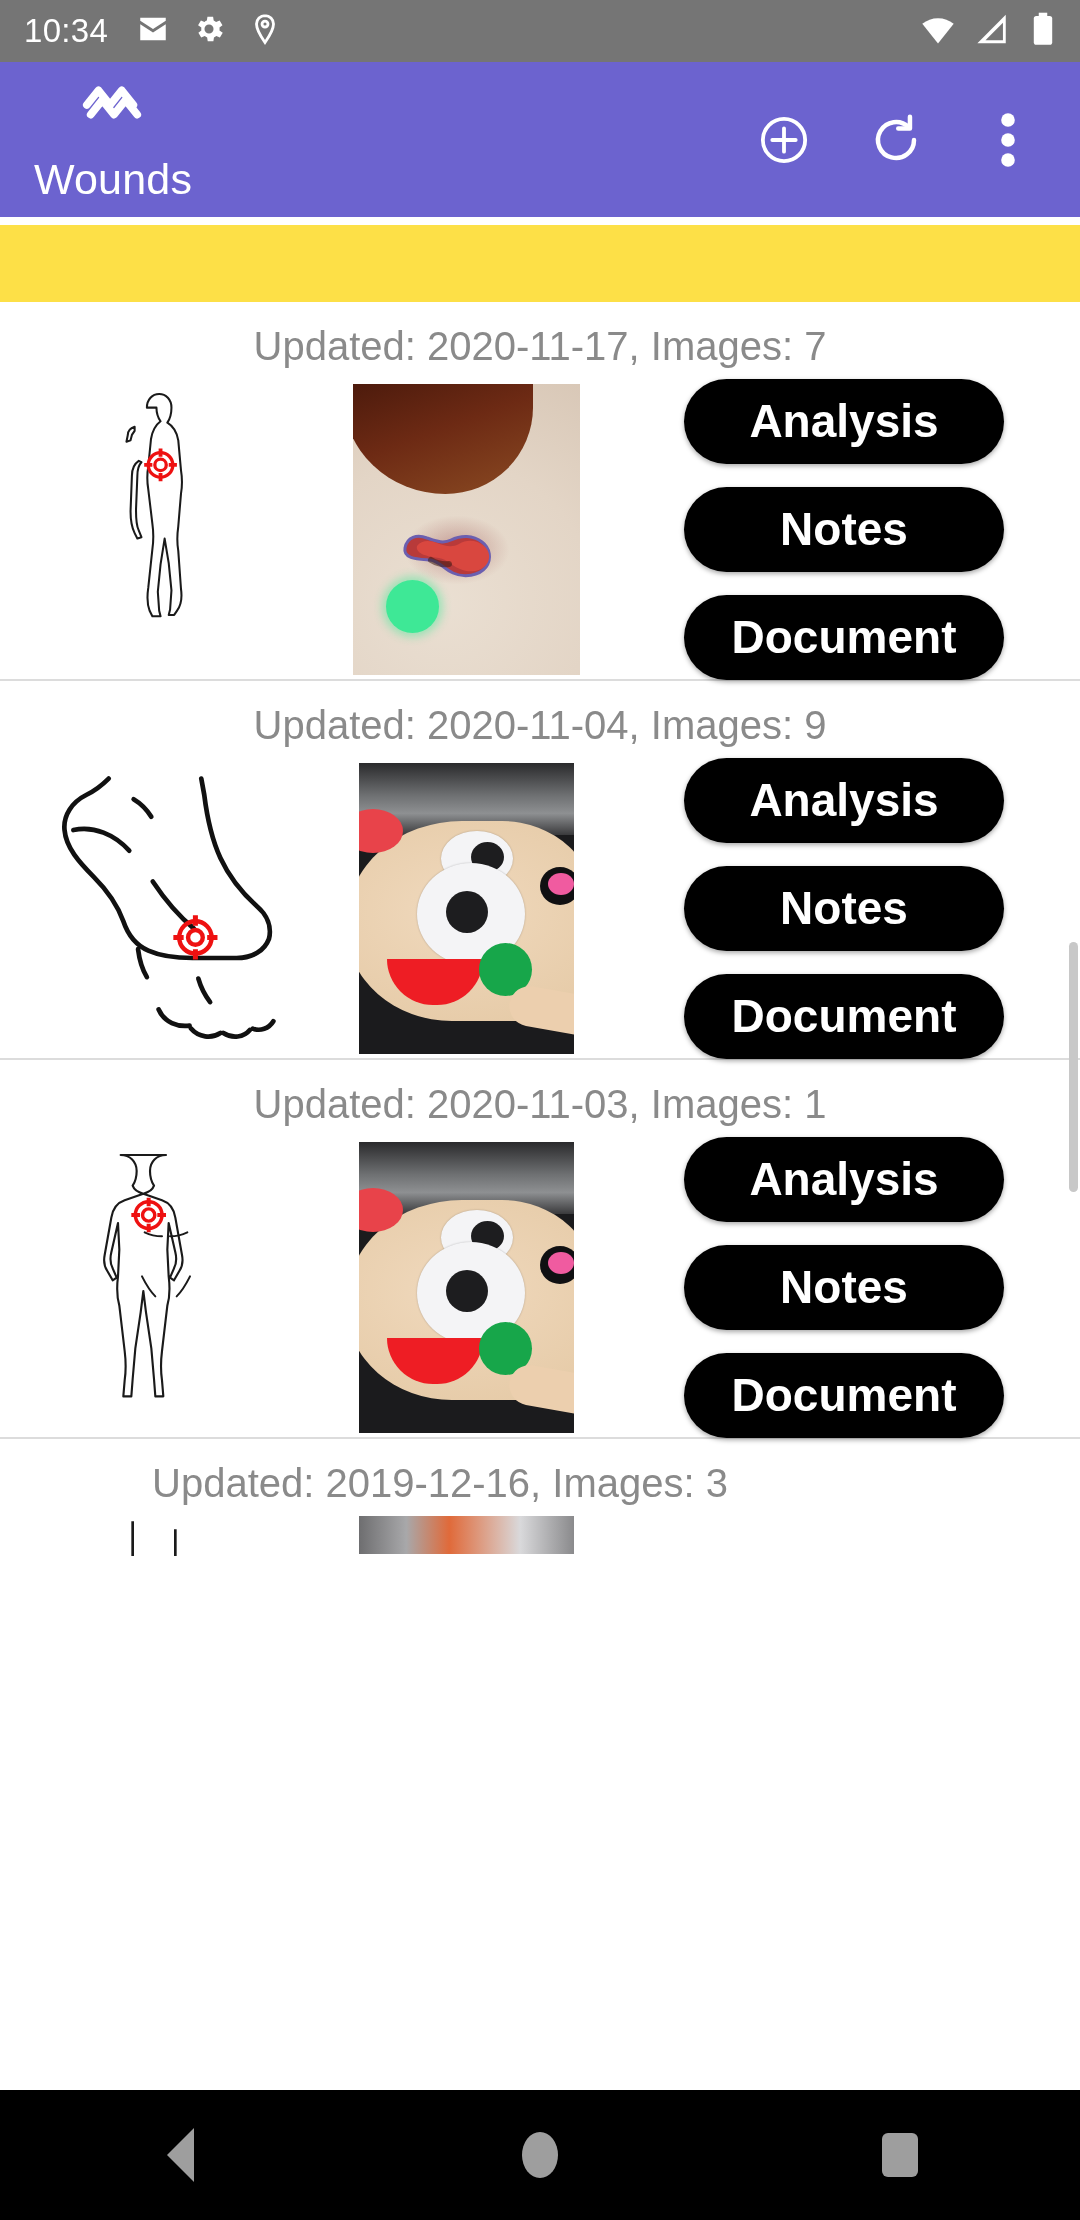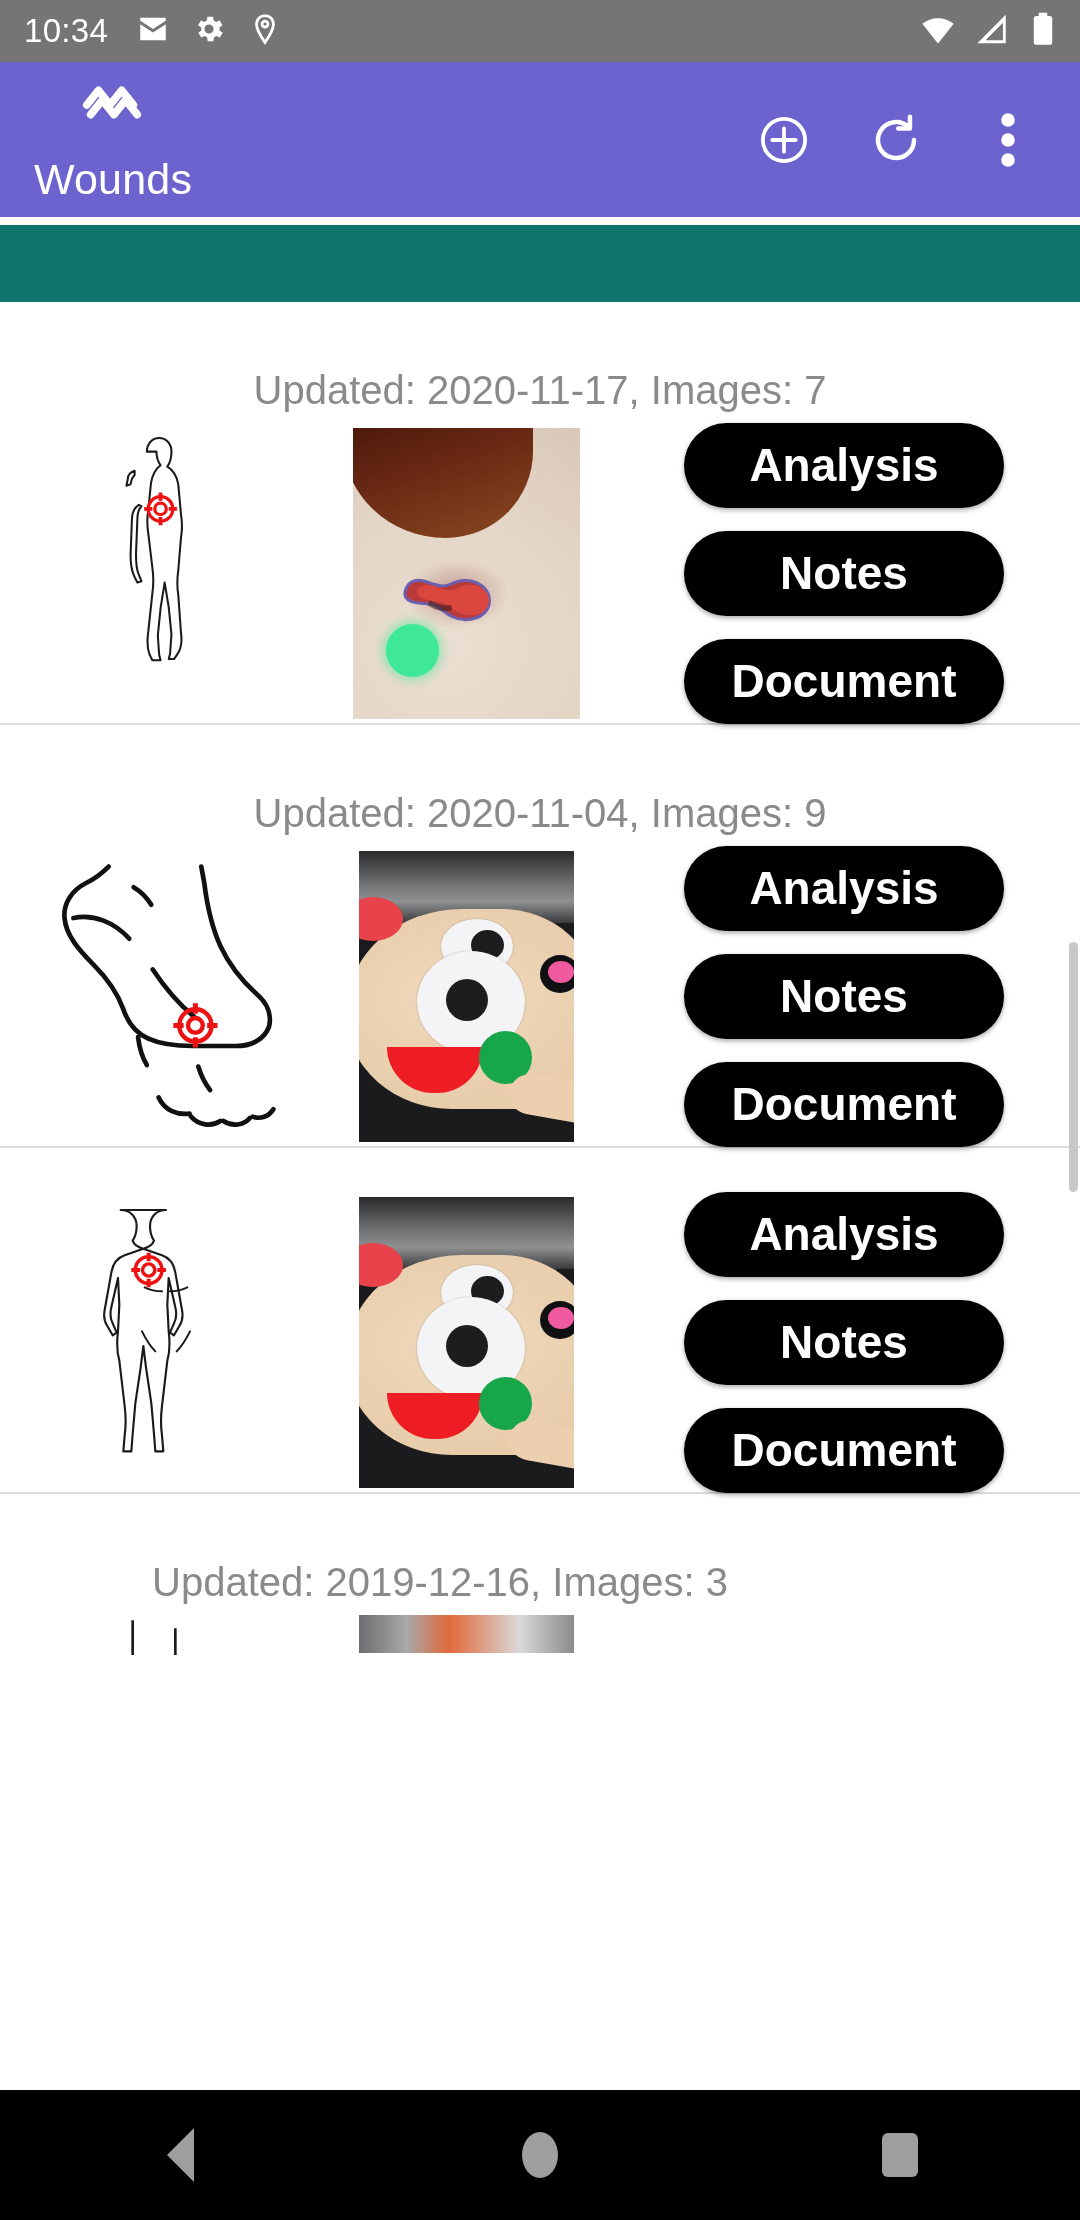--- a/index.html
+++ b/index.html
@@ -2,21 +2,21 @@
 <html><head>
 <meta charset="utf-8">
 <style>
   * { margin:0; padding:0; box-sizing:border-box; }
   html, body {
     width:1080px; height:2220px;
     background:#ffffff;
     font-family:"Liberation Sans", sans-serif;
     overflow:hidden;
   }
-  #screen { position:relative; width:1080px; height:2220px; background:#0f766e; }
+  #screen { position:relative; width:1080px; height:2220px; background:#fde047; }
 
   
   .status-bar{
     position:absolute; top:0; left:0; width:1080px; height:62px;
     background:#757575; display:flex; align-items:center; padding:0 24px;
   }
   .status-clock{ color:#fff; font-size:33px; letter-spacing:.3px; }
   .status-left-icons{ display:flex; align-items:center; gap:22px; margin-left:28px; }
   .status-right-icons{ margin-left:auto; display:flex; align-items:center; gap:20px; }
   .sicon{ display:block; }
@@ -34,21 +34,21 @@
   
   .banner-gap{ position:absolute; top:217px; left:0; width:1080px; height:8px; background:#fff; }
   .patient-banner{
     position:absolute; top:225px; left:0; width:1080px; height:77px;
     background:#6c63cf; display:flex; align-items:center; justify-content:center;
   }
   .patient-banner span{ color:#fff; font-size:40px; font-weight:400; }
 
   
   .list{ position:absolute; top:302px; left:0; width:1080px; height:1788px; background:#fff; overflow:hidden; }
-  .wound-row{ width:1080px; background:#fff; border-bottom:2px solid #dcdcdc;margin-top:44px; }
+  .wound-row{ width:1080px; background:#fff; border-bottom:2px solid #dcdcdc; }
   .row-header{ text-align:center; color:#8a8a8a; font-size:40px; padding:22px 0 10px 0; }
   .row-body{ display:flex; align-items:center; height:300px; padding:0 16px; }
 
   .diagram-cell{ width:300px; height:295px; display:flex; align-items:center; justify-content:center; }
   .photo-cell{ width:300px; height:295px; display:flex; align-items:center; justify-content:center; }
   .buttons-cell{ flex:1; display:flex; flex-direction:column; align-items:center; justify-content:center; gap:23px; padding-left:8px;}
 
   .pill-btn{
     width:320px; height:85px; background:#000; color:#fff;
     border:none; border-radius:45px; font-size:46px; font-weight:bold;
@@ -281,20 +281,21 @@
         </div>
         <div class="buttons-cell">
           <button class="pill-btn">Analysis</button>
           <button class="pill-btn">Notes</button>
           <button class="pill-btn">Document</button>
         </div>
       </div>
     </div>
 
     <div class="wound-row">
+      <div class="row-header">Updated: 2020-11-03, Images: 1</div>
       <div class="row-body">
         <div class="diagram-cell">
           <svg width="160" height="290" viewBox="0 0 120 210">
             <g fill="#fff" stroke="#1a1a1a" stroke-width="1.6" stroke-linejoin="round">
               <path d="M60 6c-7 0-12 5-12 12 0 5 1 8 3 11-1 3-4 5-8 6l-14 5c-6 2-9 7-10 13l-5 28c-1 5 0 9 2 12l4 7 3-2-3-7c-2-4-2-8-1-12l5-22 1 20-1 20c-1 8-1 15 1 22l4 34c1 8 1 15 0 22l-1 12h6l1-13 2-23 4-27 2-16 2 16 4 27 2 23 1 13h6l-1-12c-1-7-1-14 0-22l4-34c2-7 2-14 1-22l-1-20 1-20 5 22c1 4 1 8-1 12l-3 7 3 2 4-7c2-3 3-7 2-12l-5-28c-1-6-4-11-10-13l-14-5c-4-1-7-3-8-6 2-3 3-6 3-11 0-7-5-12-12-12z"></path>
             </g>
             <g fill="none" stroke="#1a1a1a" stroke-width="1.5" stroke-linecap="round">
               <path d="M44 64c4 2 9 3 13 3M76 64c-4 2-9 3-13 3"></path>
               <path d="M42 97c3 6 6 11 10 15M78 97c-3 6-6 11-10 15"></path>
             </g>

